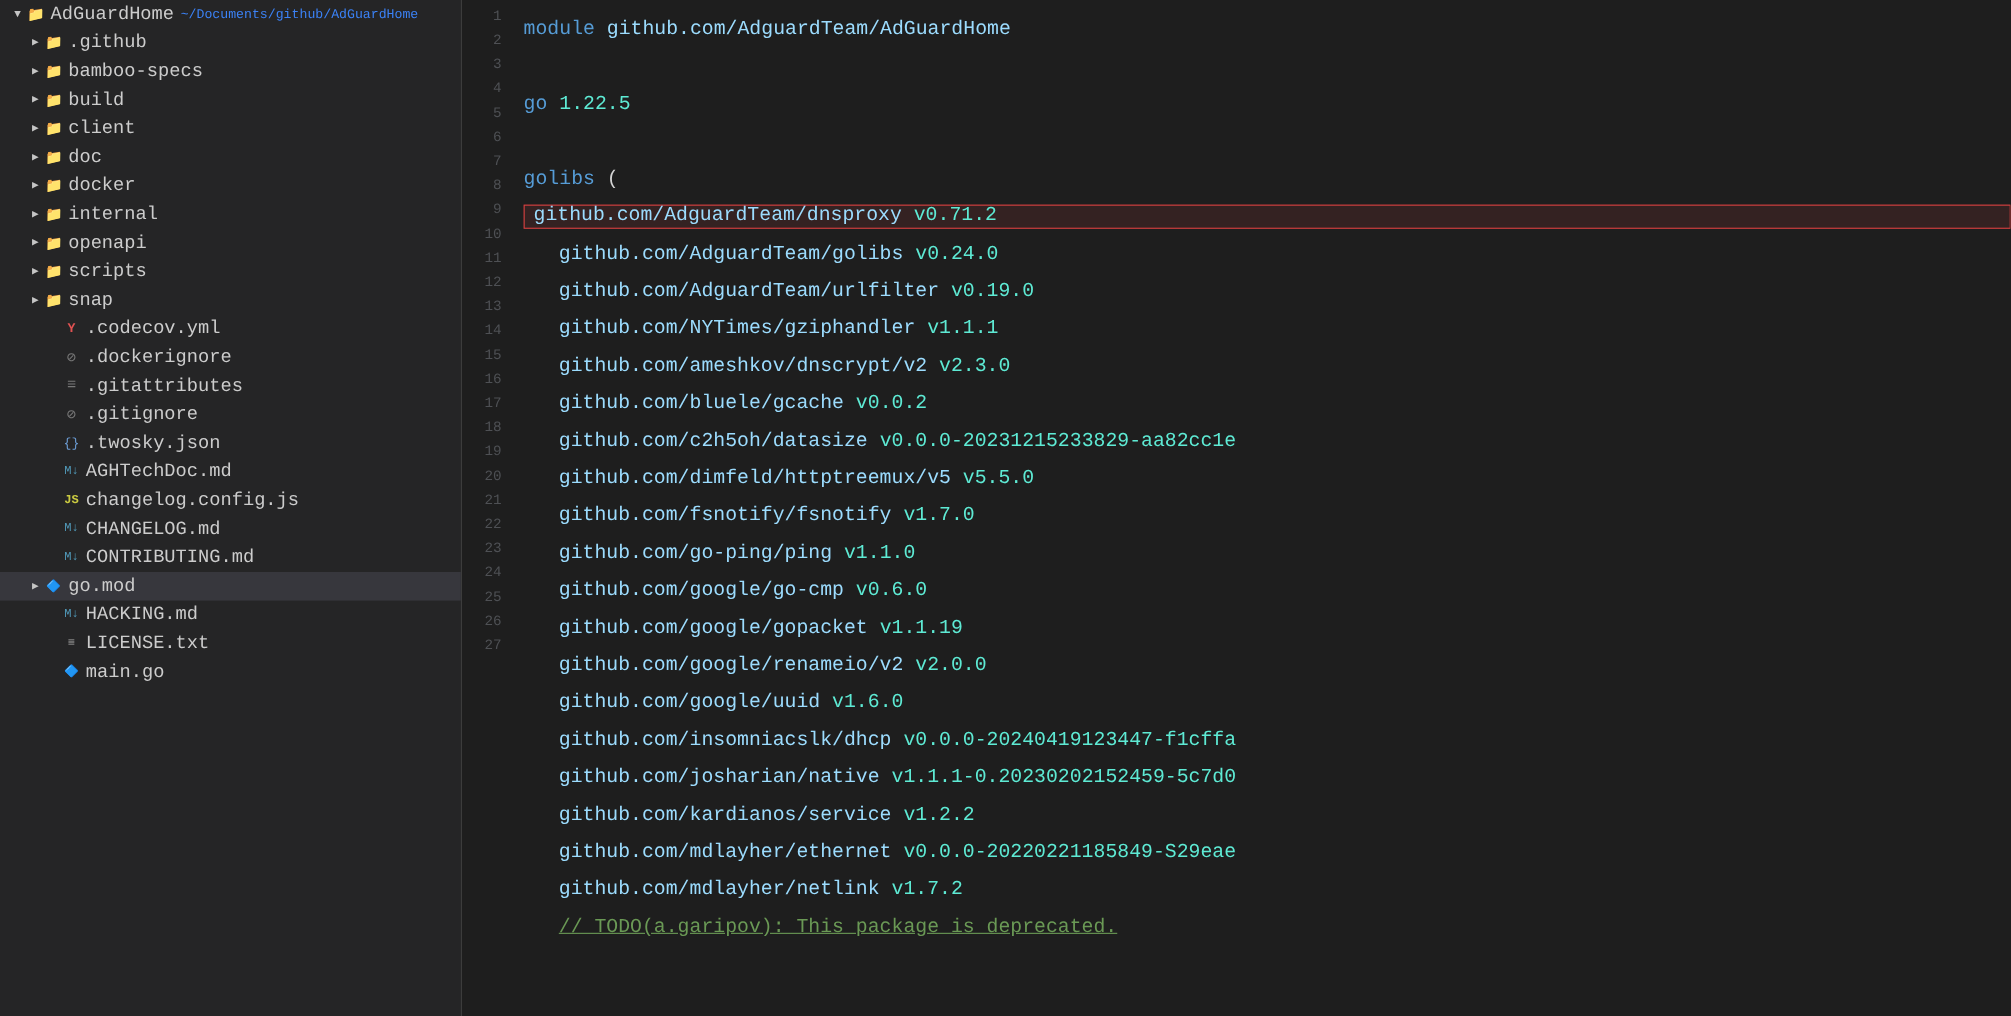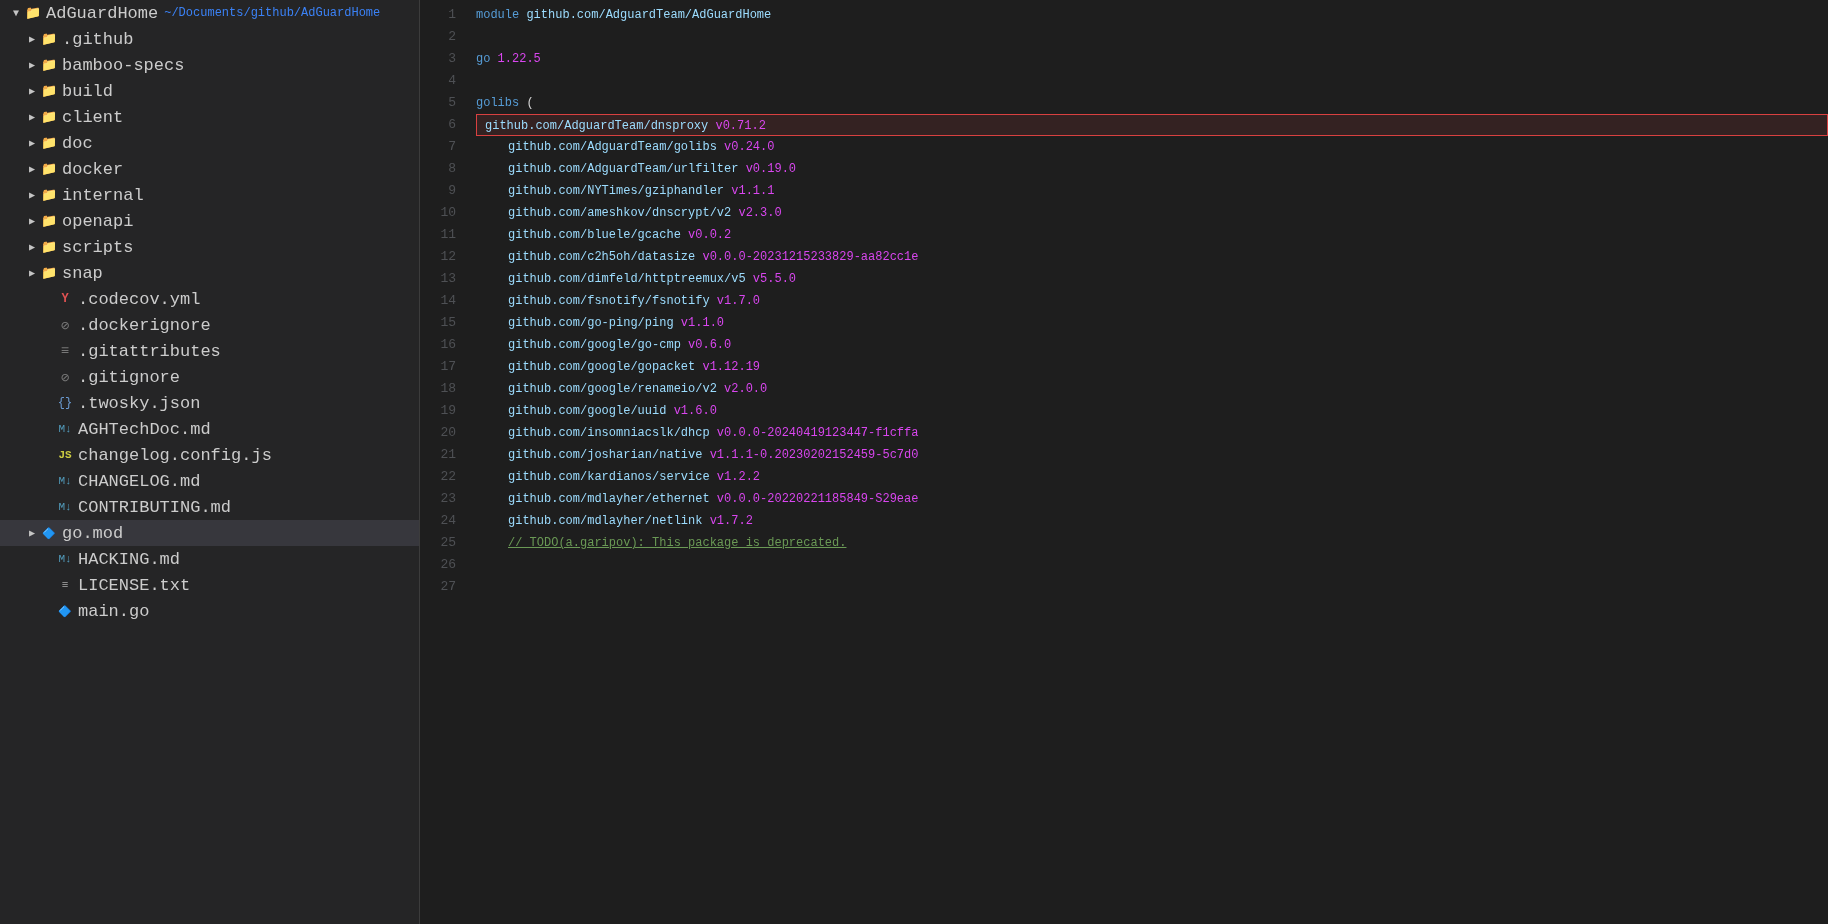--- a/index.html
+++ b/index.html
@@ -114,36 +114,37 @@
 
     .code-lines {
       flex: 1;
       padding-left: 8px;
       overflow-x: auto;
     }
 
     .code-line {
       height: 22px;
       display: flex;
-      align-items: flex-start;
+      align-items: flex-end;
       white-space: nowrap;
       line-height: 22px;
-      font-size: 12px;
+      font-size: 18px;
+      margin-top: 12px;
     }
 
     .code-line.highlighted {
       background: rgba(255, 80, 80, 0.1);
       border: 1.5px solid #d94040;
       position: relative;
     }
 
     
     .kw { color: #569cd6; }          
     .mod-path { color: #9cdcfe; }    
-    .version { color: #d946ef; }
+    .version { color: #5eead4; }
     .comment { color: #6a9955; text-decoration: underline; }
     .punc { color: #d4d4d4; }
   </style>
 </head>
 <body>
 
 <div class="sidebar">
 
   <div class="sidebar-item">
     <span class="arrow">▼</span>
@@ -380,21 +381,21 @@
 
       <div class="code-line">
         <span style="display:inline-block; width:32px;"></span><span class="mod-path">github.com/go-ping/ping</span>&nbsp;<span class="version">v1.1.0</span>
       </div>
 
       <div class="code-line">
         <span style="display:inline-block; width:32px;"></span><span class="mod-path">github.com/google/go-cmp</span>&nbsp;<span class="version">v0.6.0</span>
       </div>
 
       <div class="code-line">
-        <span style="display:inline-block; width:32px;"></span><span class="mod-path">github.com/google/gopacket</span>&nbsp;<span class="version">v1.12.19</span>
+        <span style="display:inline-block; width:32px;"></span><span class="mod-path">github.com/google/gopacket</span>&nbsp;<span class="version">v1.1.19</span>
       </div>
 
       <div class="code-line">
         <span style="display:inline-block; width:32px;"></span><span class="mod-path">github.com/google/renameio/v2</span>&nbsp;<span class="version">v2.0.0</span>
       </div>
 
       <div class="code-line">
         <span style="display:inline-block; width:32px;"></span><span class="mod-path">github.com/google/uuid</span>&nbsp;<span class="version">v1.6.0</span>
       </div>
 

